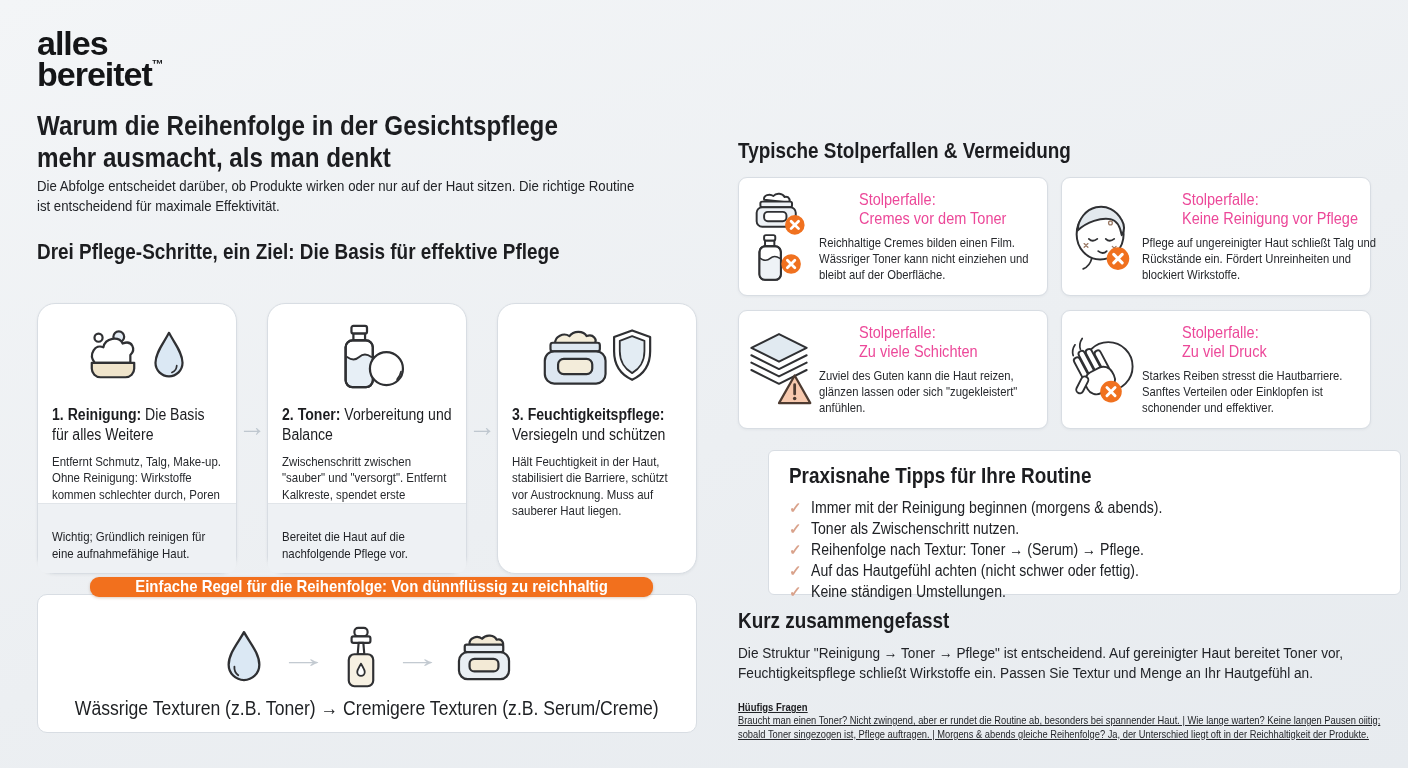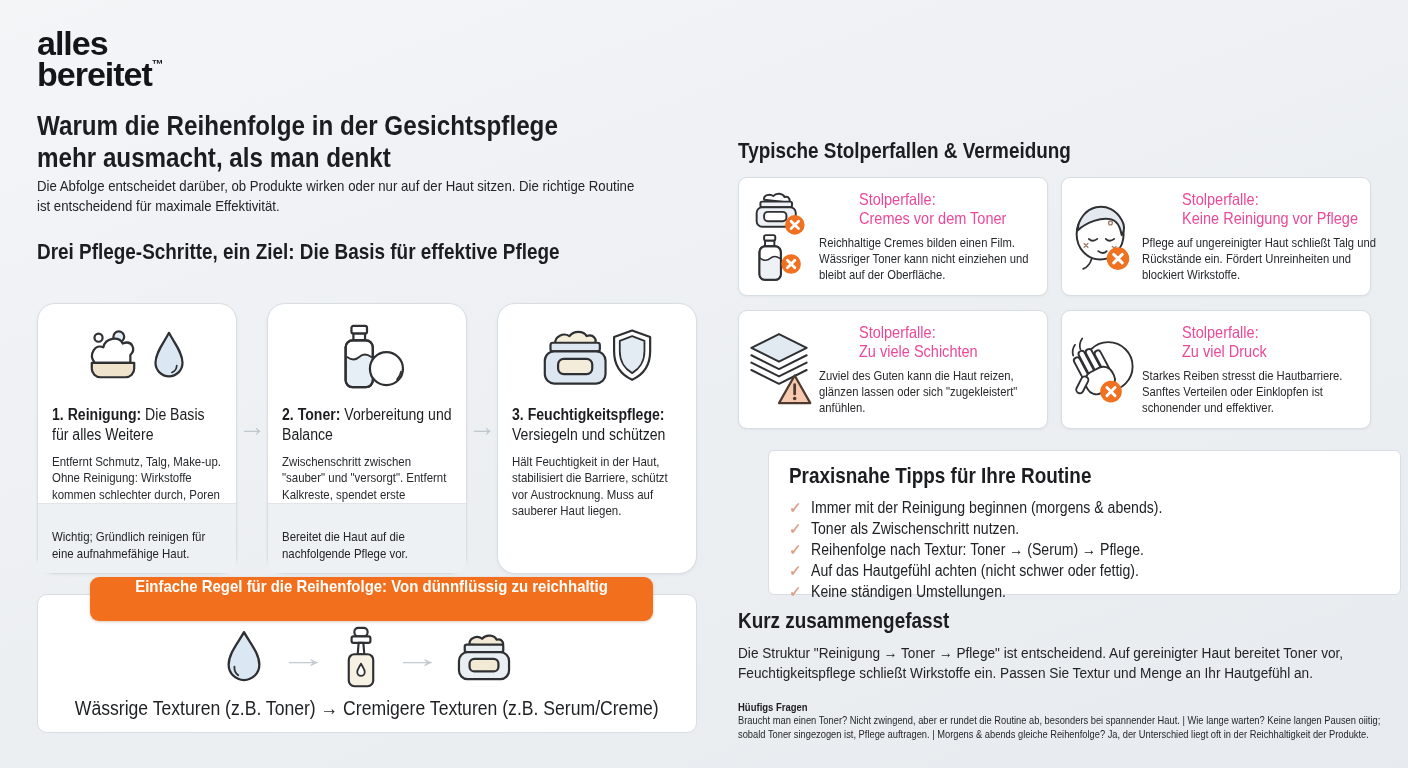--- a/index.html
+++ b/index.html
@@ -26,21 +26,21 @@
   .step-inner{padding:10px 14px 0;}
   .step-icons{height:78px;display:flex;align-items:center;justify-content:center;gap:9px;margin-top:4px;}
   .step-title{font-size:16px;line-height:1.24;margin-top:9px;color:#1c1d20;}
   .step-body{font-size:13px;line-height:1.27;margin-top:9px;color:#27292d;}
   .step-footer{position:absolute;left:0;right:0;bottom:0;background:#eef1f4;border-top:1px solid #e1e5e9;
                border-radius:0 0 8px 8px;padding:25px 14px 11px;}
   .step-footer-text{font-size:13px;line-height:1.27;}
   .step-arrow{width:30px;display:flex;align-items:center;justify-content:center;
               color:#bfc7cf;font-size:28px;}
 
-  .rule-banner{position:absolute;left:90px;top:577px;width:563px;height:44px;z-index:3;
+  .rule-banner{position:absolute;left:90px;top:577px;width:563px;height:20px;z-index:3;
                background:#f2701d;border-radius:9px;display:flex;align-items:flex-start;justify-content:center;
                box-shadow:0 1px 3px rgba(120,50,0,.25);}
   .rule-banner span{color:#fff;font-weight:bold;font-size:17px;white-space:nowrap;
                     display:inline-block;transform:scaleX(.88);}
 
   .texture-card{position:absolute;left:37px;top:594px;width:660px;height:139px;box-sizing:border-box;
                 background:#fff;border:1px solid #d8dde3;border-radius:10px;z-index:1;}
   .flow-row{display:flex;align-items:center;justify-content:center;gap:24px;margin-top:32px;height:62px;}
   .flow-arrow{color:#c3cad1;font-size:26px;transform:scaleX(1.9);}
   .flow-caption{font-size:20px;margin-top:8px;color:#1e2023;}
@@ -58,21 +58,21 @@
   .tips-card{position:absolute;left:738px;top:450px;width:633px;height:145px;box-sizing:border-box;
              background:#fff;border:1px solid #d8dde3;border-radius:6px;padding:13px 20px 0;margin-left:30px;}
   .tips-h{font-size:21.5px;font-weight:bold;color:#1c1d20;}
   .tips-list{list-style:none;margin:8px 0 0;padding:0;}
   .tips-list li{display:flex;align-items:flex-start;font-size:16px;line-height:1.32;color:#202226;}
   .check{flex:0 0 22px;width:22px;color:#d9a28b;font-weight:bold;font-size:15px;padding-top:1px;}
 
   .summary-h{position:absolute;left:738px;top:609px;font-size:21.5px;font-weight:bold;color:#1c1d20;}
   .summary-body{position:absolute;left:738px;top:643px;width:640px;font-size:15.5px;line-height:1.3;}
 
-  .faq{position:absolute;left:738px;top:700px;width:645px;}
+  .faq{position:absolute;left:738px;top:700px;width:645px;text-decoration:underline;}
   .faq-h{font-size:10.8px;font-weight:bold;line-height:1.3;color:#1c1d20;}
   .faq-body{font-size:10.6px;line-height:1.3;color:#25272b;}
 </style>
 </head>
 <body>
 
 <div class="page">
 
   <div class="logo">
     <span>alles</span><br>

